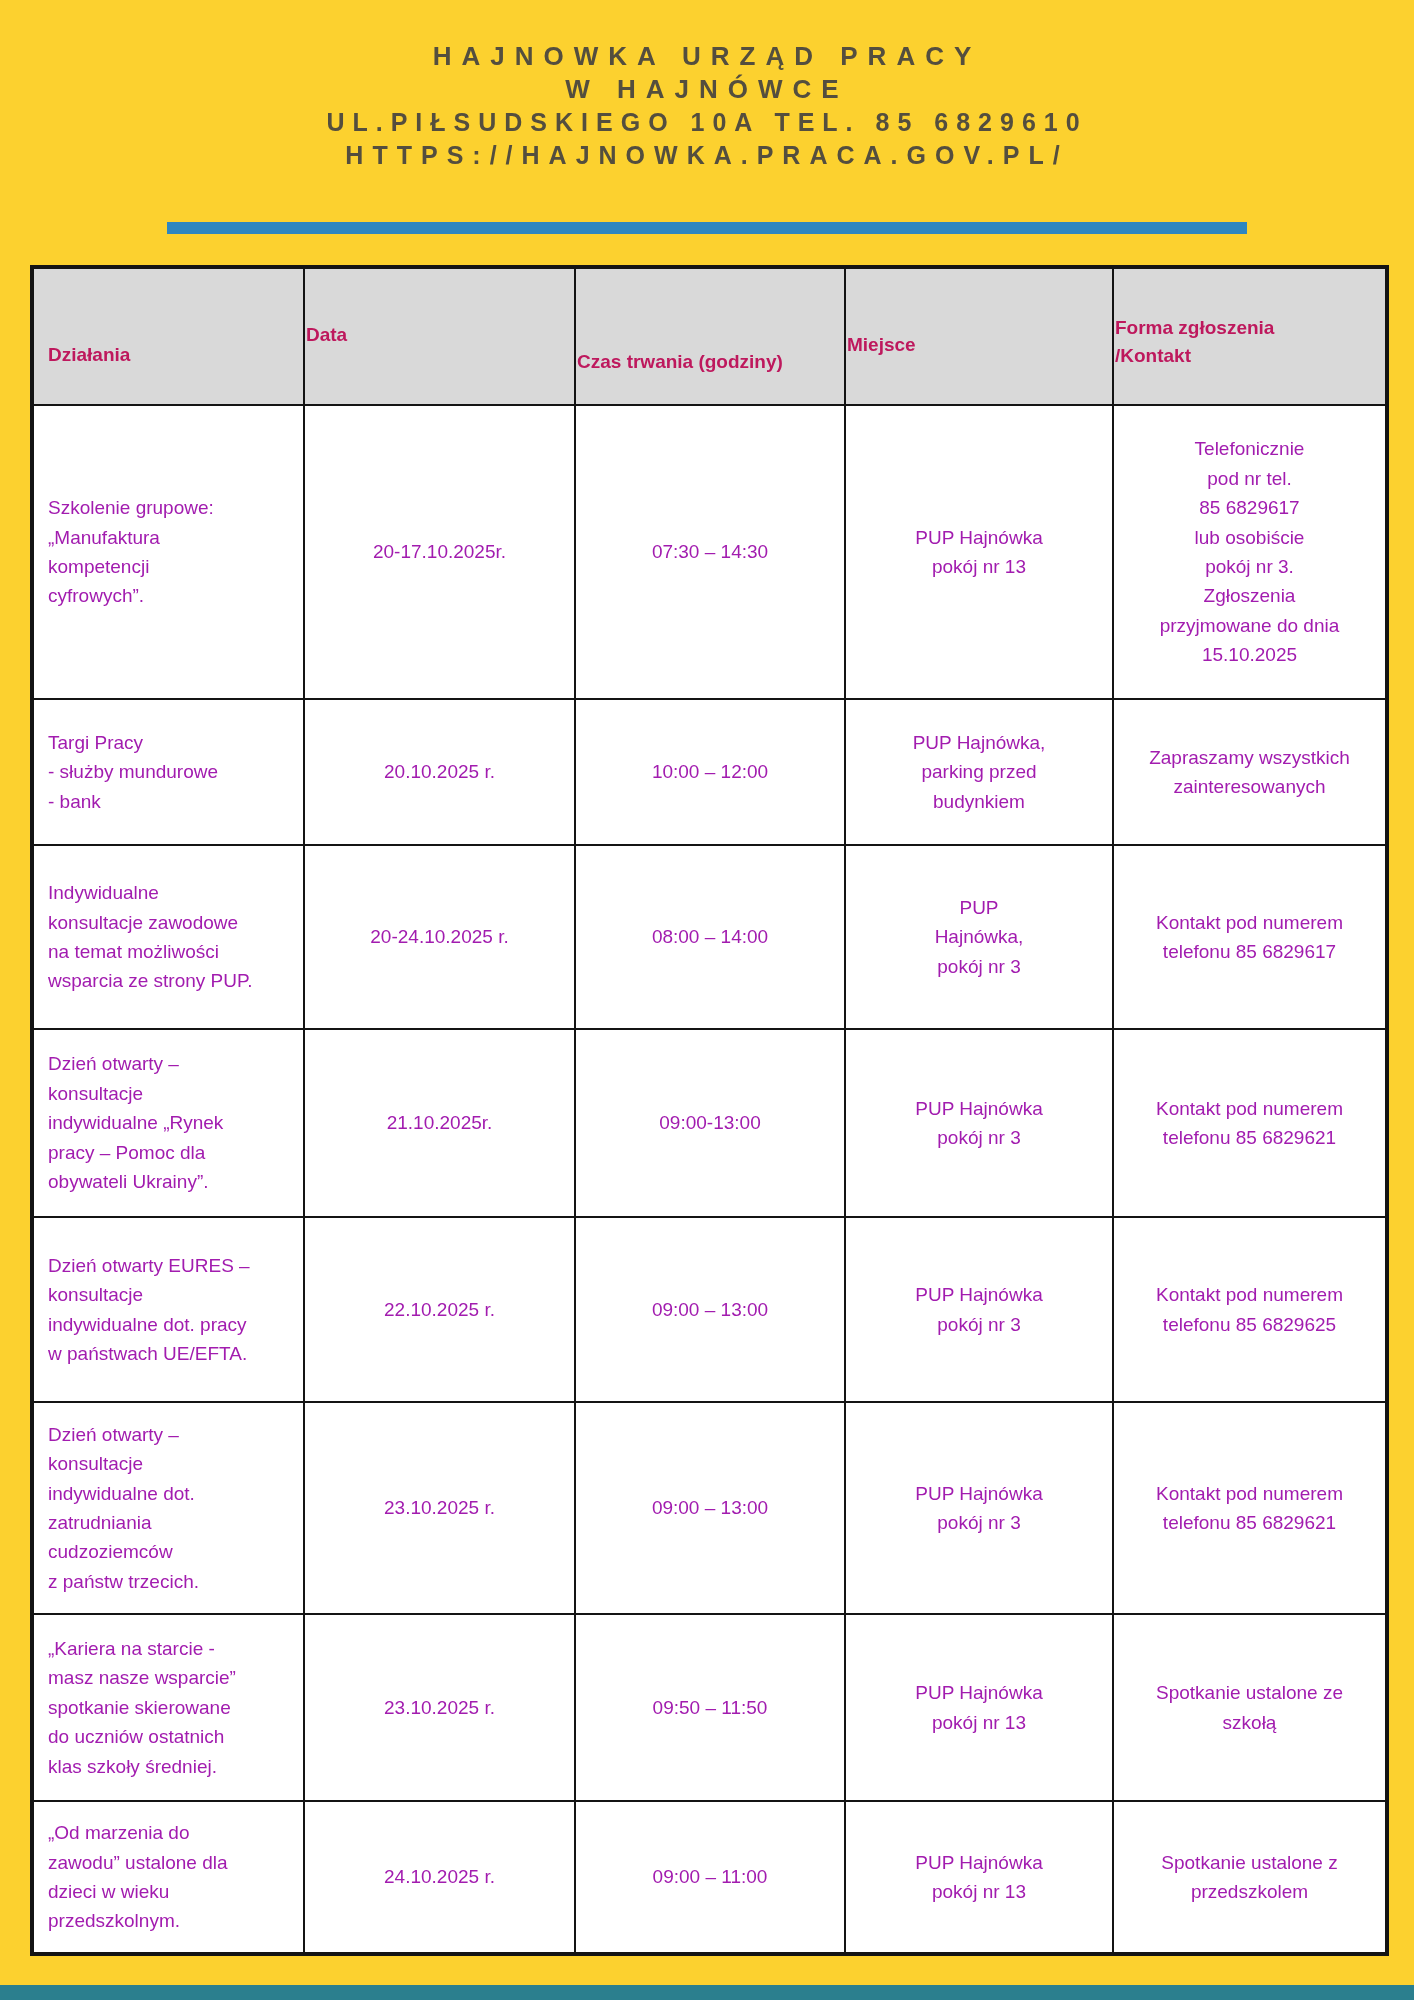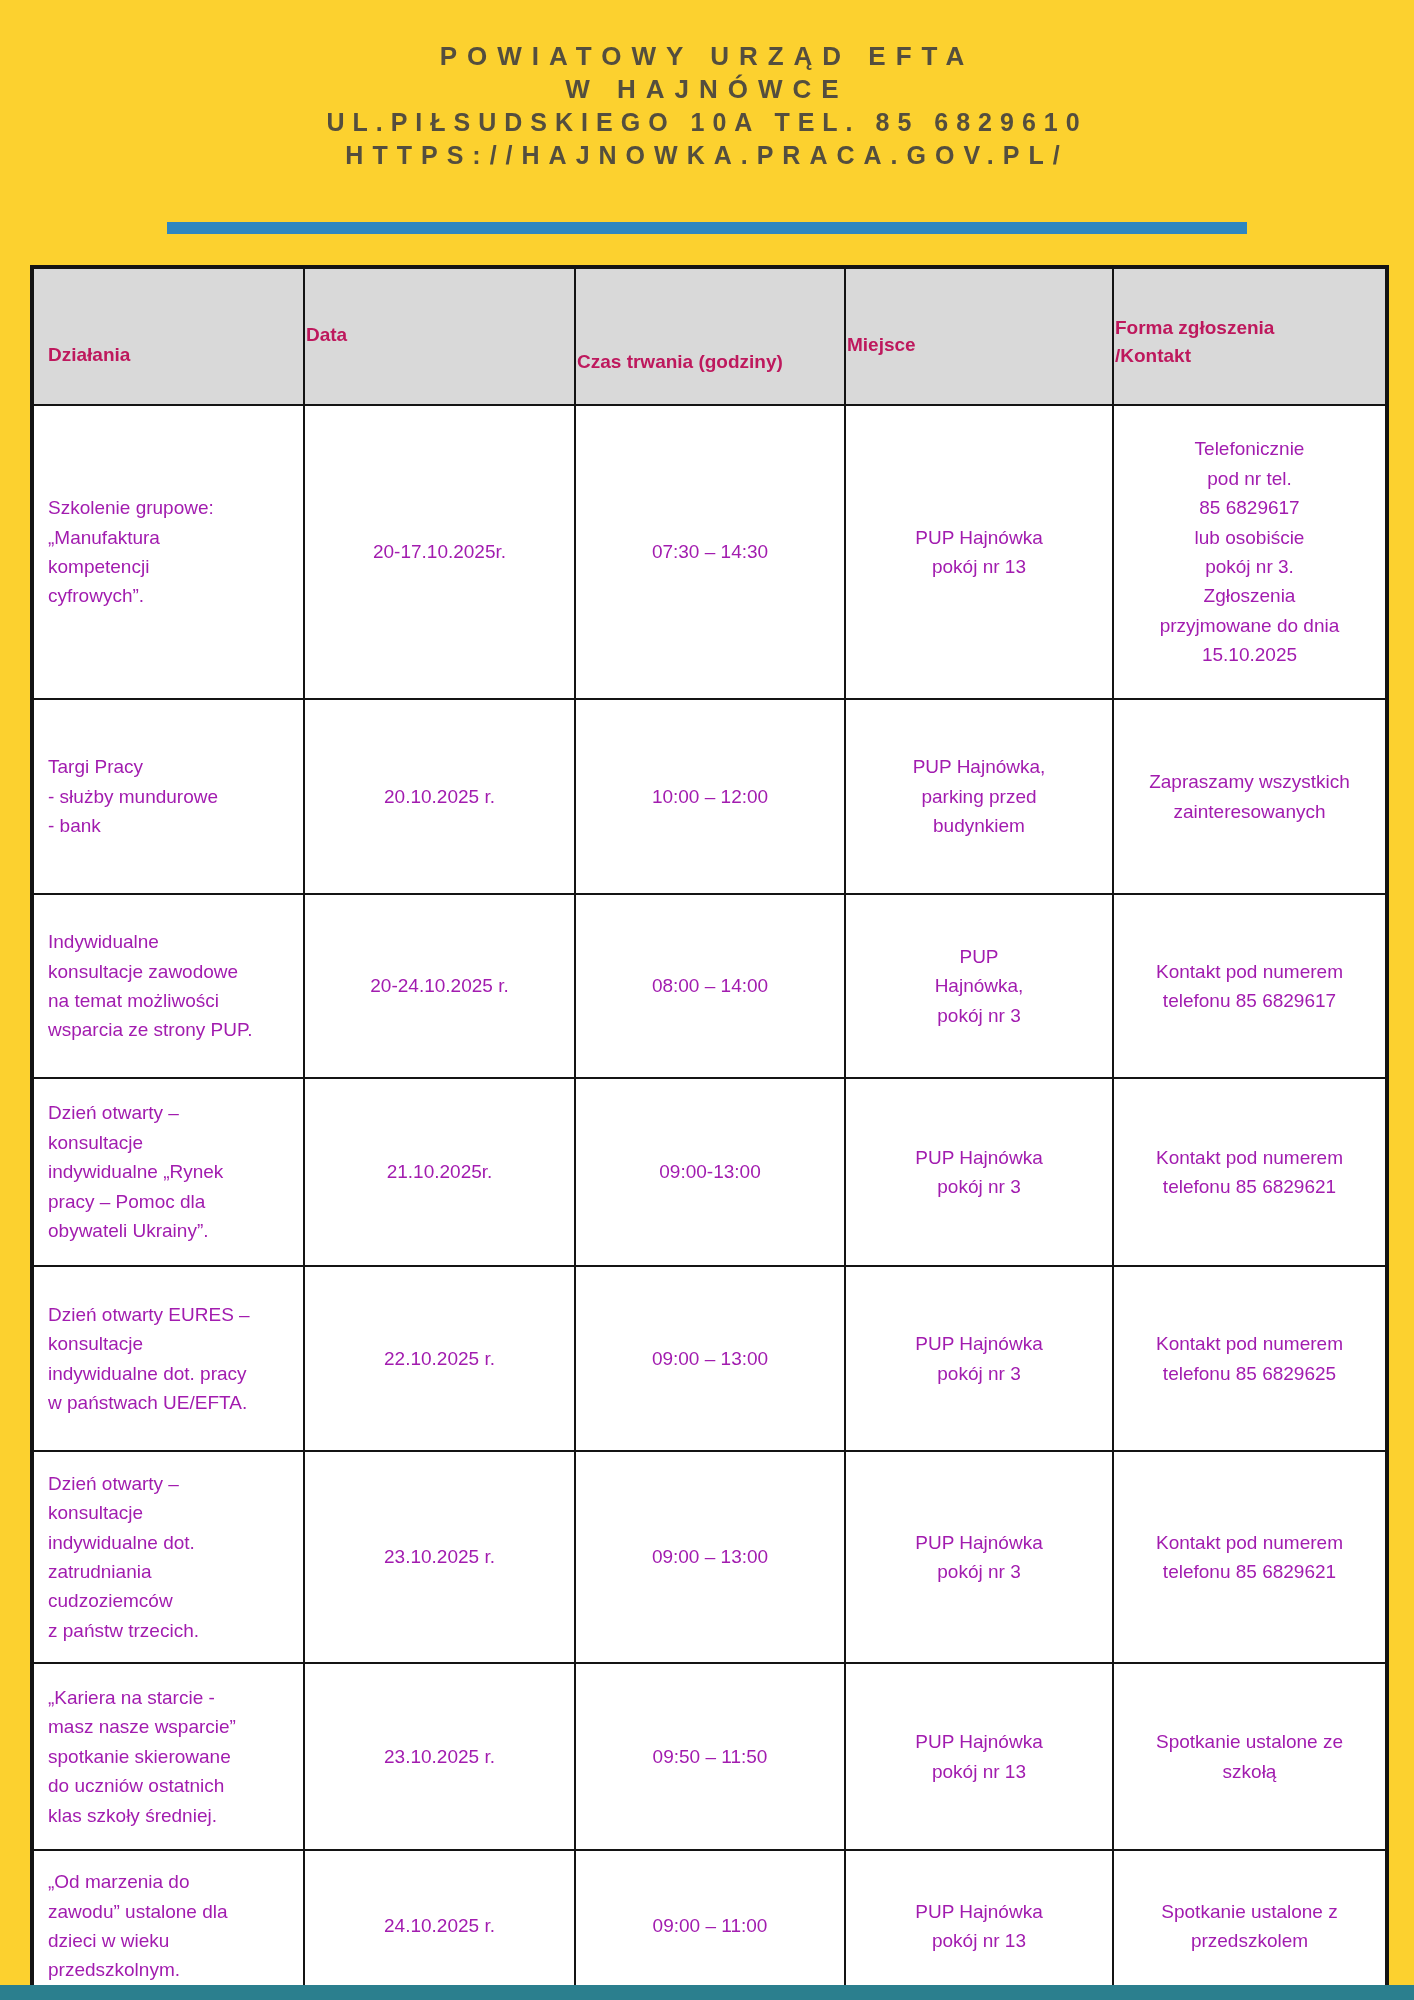--- a/index.html
+++ b/index.html
@@ -84,21 +84,21 @@
     vertical-align: middle;
     text-align: center;
     padding: 8px 10px;
     background: #FFFFFF;
   }
   table.events tbody td.c-dzialania {
     text-align: left;
     padding: 8px 12px 8px 14px;
   }
   tr.row-1 { height: 294px; }
-  tr.row-2 { height: 195px; }
+  tr.row-2 { height: 146px; }
   tr.row-3 { height: 184px; }
   tr.row-4 { height: 188px; }
   tr.row-5 { height: 185px; }
   tr.row-6 { height: 212px; }
   tr.row-7 { height: 187px; }
   tr.row-8 { height: 153px; }
 
   .footer-bar {
     position: absolute;
     left: 0;
@@ -107,21 +107,21 @@
     height: 15px;
     background: #2B7F8E;
   }
 </style>
 </head>
 <body>
 
 <div class="page">
 
   <div class="letterhead">
-    <div class="line l1">POWIATOWY URZĄD EFTA</div>
+    <div class="line l1">HAJNOWKA URZĄD PRACY</div>
     <div class="line l2">W HAJNÓWCE</div>
     <div class="line l3">UL.PIŁSUDSKIEGO 10A TEL. 85 6829610</div>
     <div class="line l4">HTTPS://HAJNOWKA.PRACA.GOV.PL/</div>
   </div>
 
   <div class="accent-bar"></div>
 
   <table class="events">
     <colgroup>
       <col style="width:272px">

